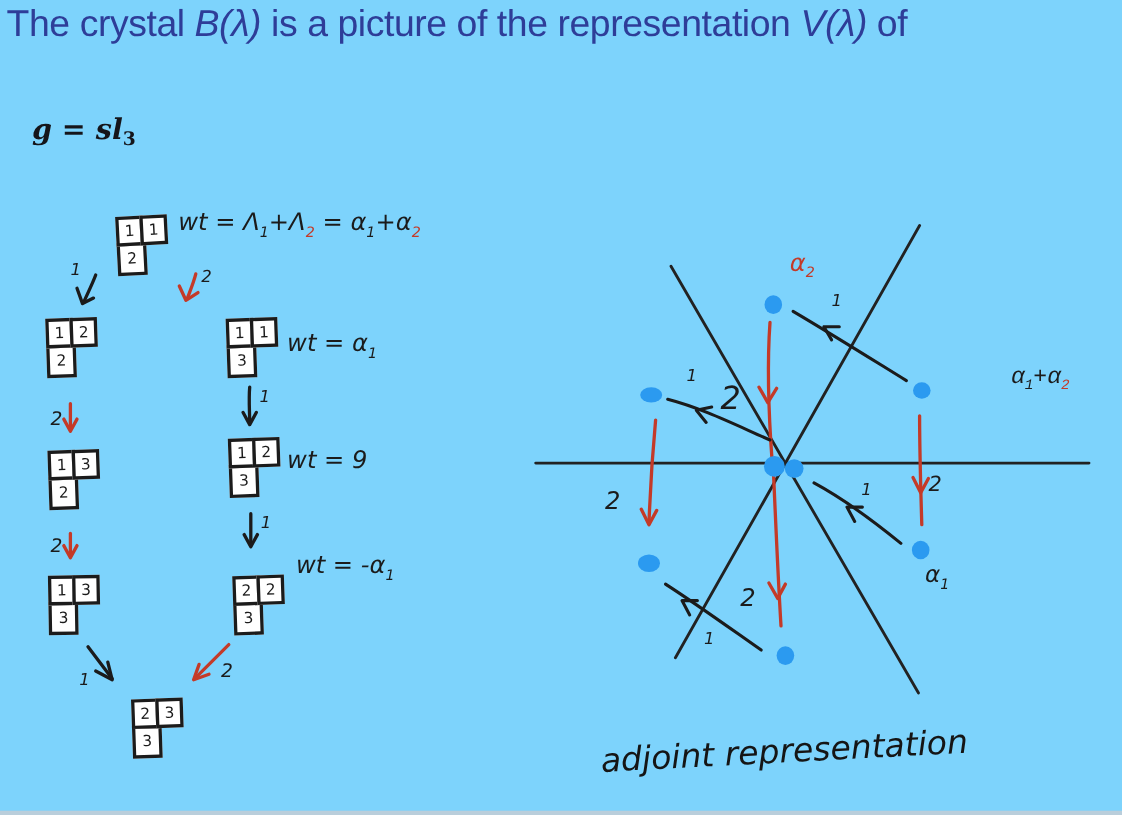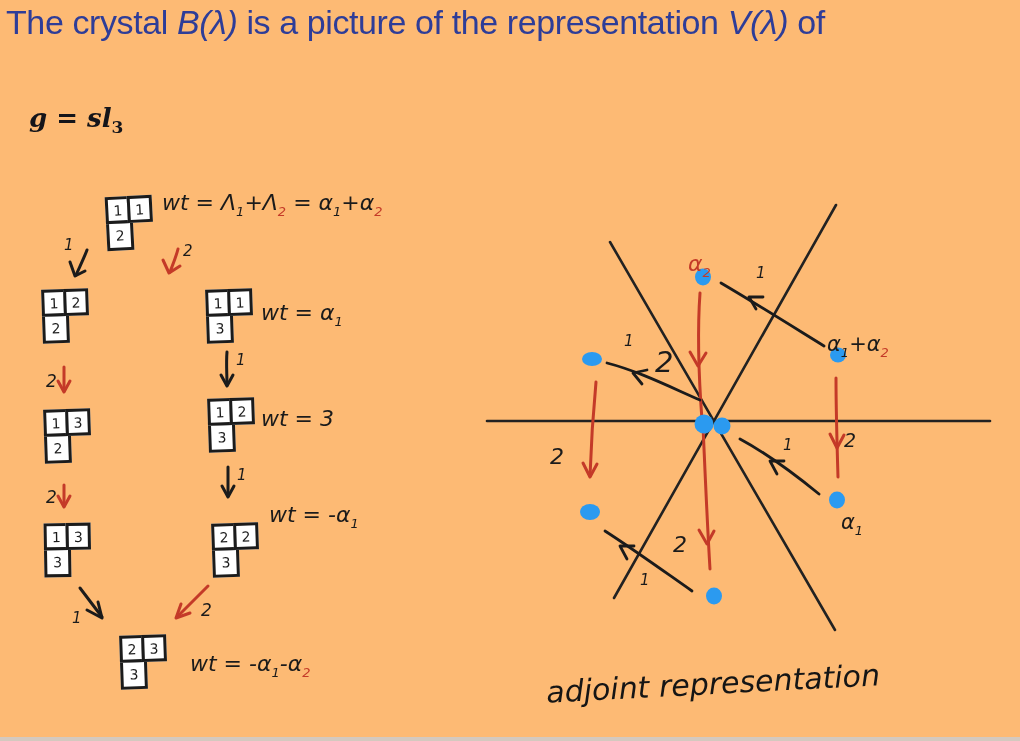--- a/index.html
+++ b/index.html
@@ -1,16 +1,16 @@
 <!DOCTYPE html>
 <html><head>
 <meta charset="utf-8">
 <style>
   html,body{margin:0;padding:0;background:#ffffff;}
-  #canvas{position:relative;width:1020px;height:741px;background:#fdba74;overflow:hidden;
+  #canvas{position:relative;width:1020px;height:741px;background:#7dd3fc;overflow:hidden;
           font-family:"Liberation Sans",sans-serif;}
   
   .title-line{position:absolute;white-space:nowrap;color:#2e3d98;font-size:34px;letter-spacing:-0.4px;}
   .title-line .mi{font-style:italic;}
   .title-line .frak{font-family:"DejaVu Serif",serif;font-style:italic;font-weight:bold;}
   .title-line sub{font-size:20px;}
   .subtitle{position:absolute;color:#15151a;font-size:26px;font-family:"DejaVu Serif",serif;font-weight:bold;margin-left:16px;}
   .subtitle .frak{font-style:italic;}
   .subtitle sub{font-size:17px;}
   
@@ -159,38 +159,37 @@
         <div class="cell">2</div>
         <div class="cell">3</div>
       </div>
     <div class="cell c2">3</div>
   </div>
 
   <div class="lbl" style="left:162px;top:190px;"><span>wt = Λ</span><span class="sb">1</span><span>+Λ</span><span class="sb red">2</span><span> = α</span><span class="sb">1</span><span>+α</span><span class="sb red">2</span></div>
 
   <div class="lbl" style="left:261px;top:300px;"><span>wt = α</span><span class="sb">1</span></div>
 
-  <div class="lbl" style="left:261px;top:406px;"><span>wt = 3</span></div>
+  <div class="lbl" style="left:261px;top:406px;"><span>wt = 9</span></div>
 
   <div class="lbl" style="left:269px;top:502px;"><span>wt = -α</span><span class="sb">1</span></div>
 
-  <div class="lbl" style="left:190px;top:651px;"><span>wt = -α</span><span class="sb">1</span><span>-α</span><span class="sb red">2</span></div>
 
   <span class="alb" style="left:64px;top:236px;">1</span>
   <span class="alb red" style="left:183px;top:242px;">2</span>
   <span class="alb" style="left:236px;top:351px;">1</span>
   <span class="alb red" style="left:46px;top:371px;font-size:17px;">2</span>
   <span class="alb" style="left:237px;top:466px;">1</span>
   <span class="alb red" style="left:46px;top:487px;font-size:17px;">2</span>
   <span class="alb" style="left:72px;top:609px;">1</span>
   <span class="alb red" style="left:201px;top:600px;font-size:17px;">2</span>
 
-  <div class="lbl red" style="left:688px;top:227px;font-size:22px;margin-top:24px;"><span>α</span><span class="sb red">2</span></div>
-
-  <div class="lbl" style="left:827px;top:332px;font-size:21px;"><span>α</span><span class="sb">1</span><span>+α</span><span class="sb red">2</span></div>
+  <div class="lbl red" style="left:718px;top:227px;font-size:22px;"><span>α</span><span class="sb red">2</span></div>
+
+  <div class="lbl" style="left:919px;top:332px;font-size:21px;font-family:Liberation Mono, monospace;"><span>α</span><span class="sb">1</span><span>+α</span><span class="sb red">2</span></div>
 
   <div class="lbl" style="left:841px;top:510px;font-size:21px;"><span>α</span><span class="sb">1</span></div>
 
   <span class="alb red" style="left:655px;top:345px;font-size:29px;">2</span>
   <span class="alb red" style="left:673px;top:532px;font-size:22px;">2</span>
   <span class="alb red" style="left:550px;top:444px;font-size:22px;">2</span>
   <span class="alb red" style="left:844px;top:429px;font-size:19px;">2</span>
   <span class="alb" style="left:756px;top:264px;">1</span>
   <span class="alb" style="left:624px;top:332px;">1</span>
   <span class="alb" style="left:783px;top:436px;">1</span>

